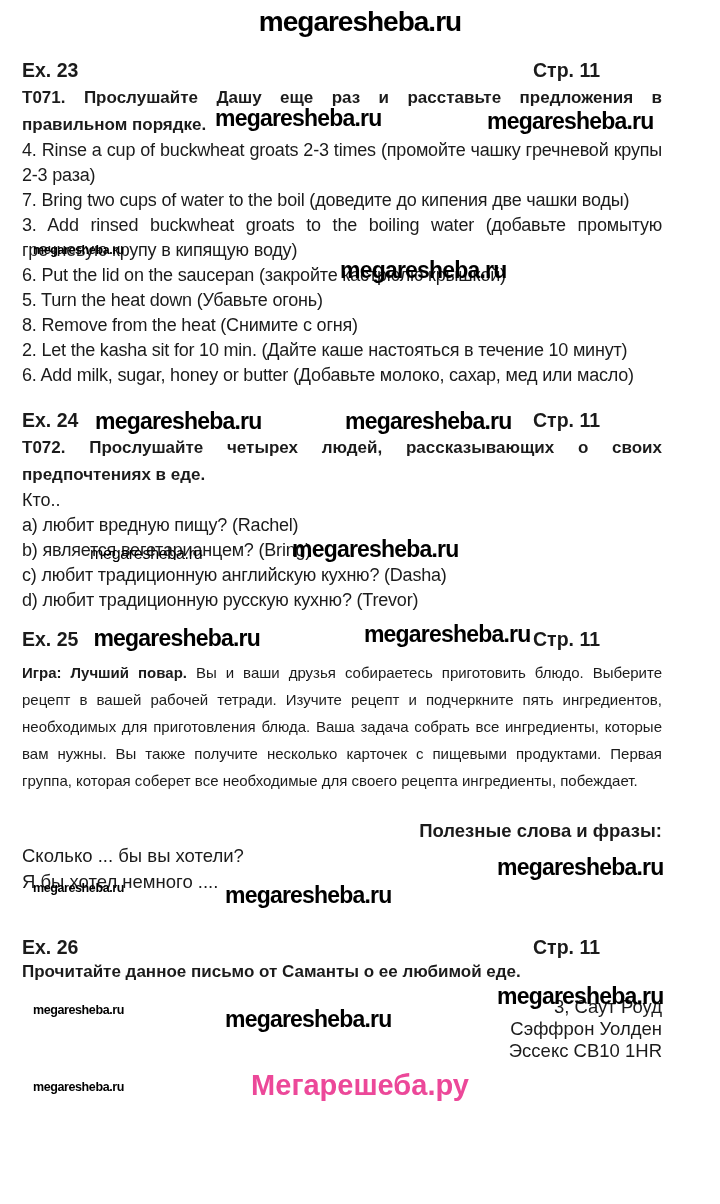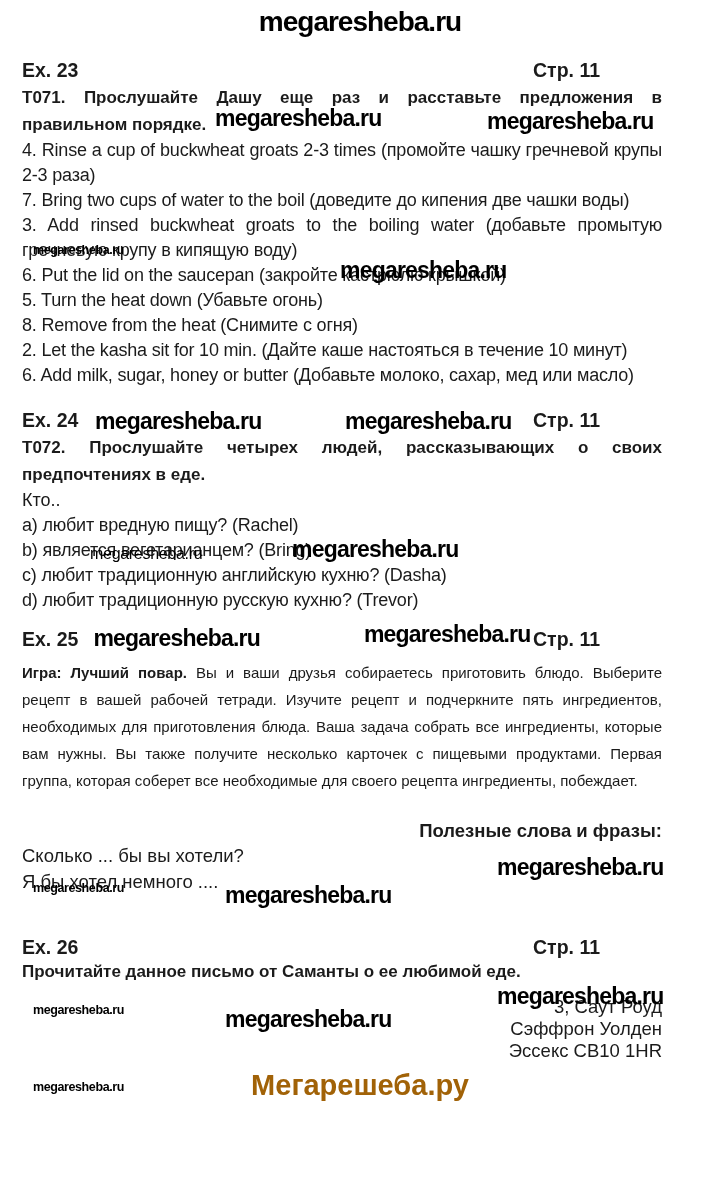--- a/index.html
+++ b/index.html
@@ -25,21 +25,21 @@
     font-weight: bold;
     letter-spacing: -1px;
     color: #000;
     line-height: 36px;
   }
   .footer-brand {
     margin: 4px -58px 0 -22px;
     text-align: center;
     font-size: 29px;
     font-weight: bold;
-    color: #a16207;
+    color: #ec4899;
     line-height: 38px;
   }
   
   .ex-row {
     display: flex;
     align-items: baseline;
     font-size: 19.5px;
     font-weight: bold;
     line-height: 24px;
     padding-right: 62px; 

